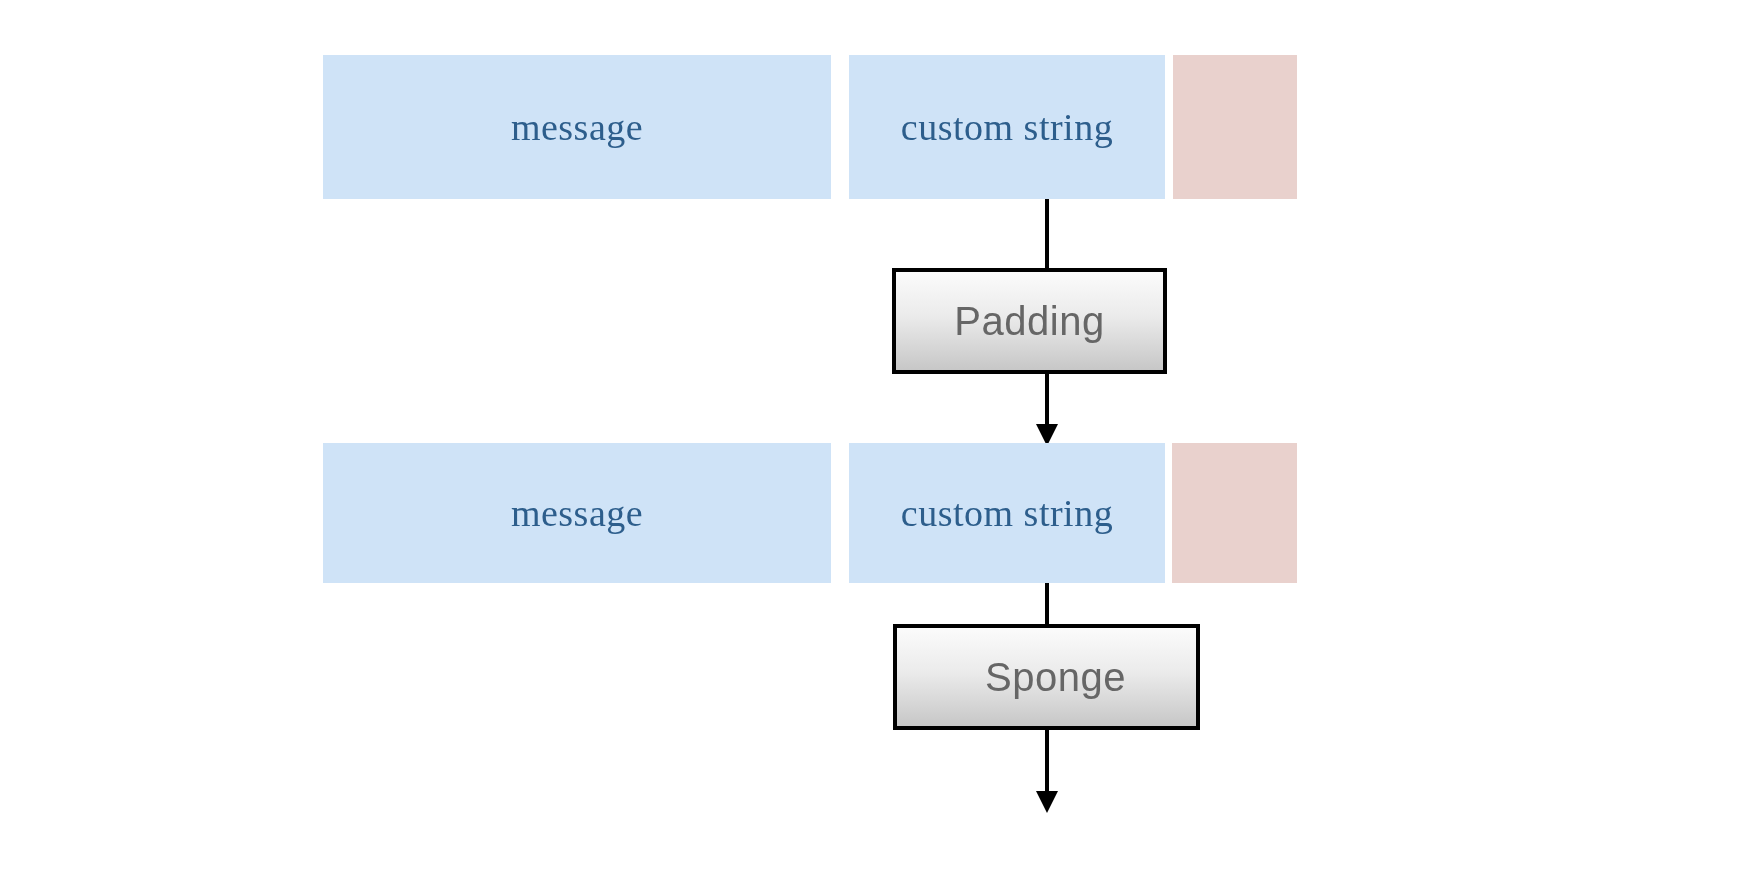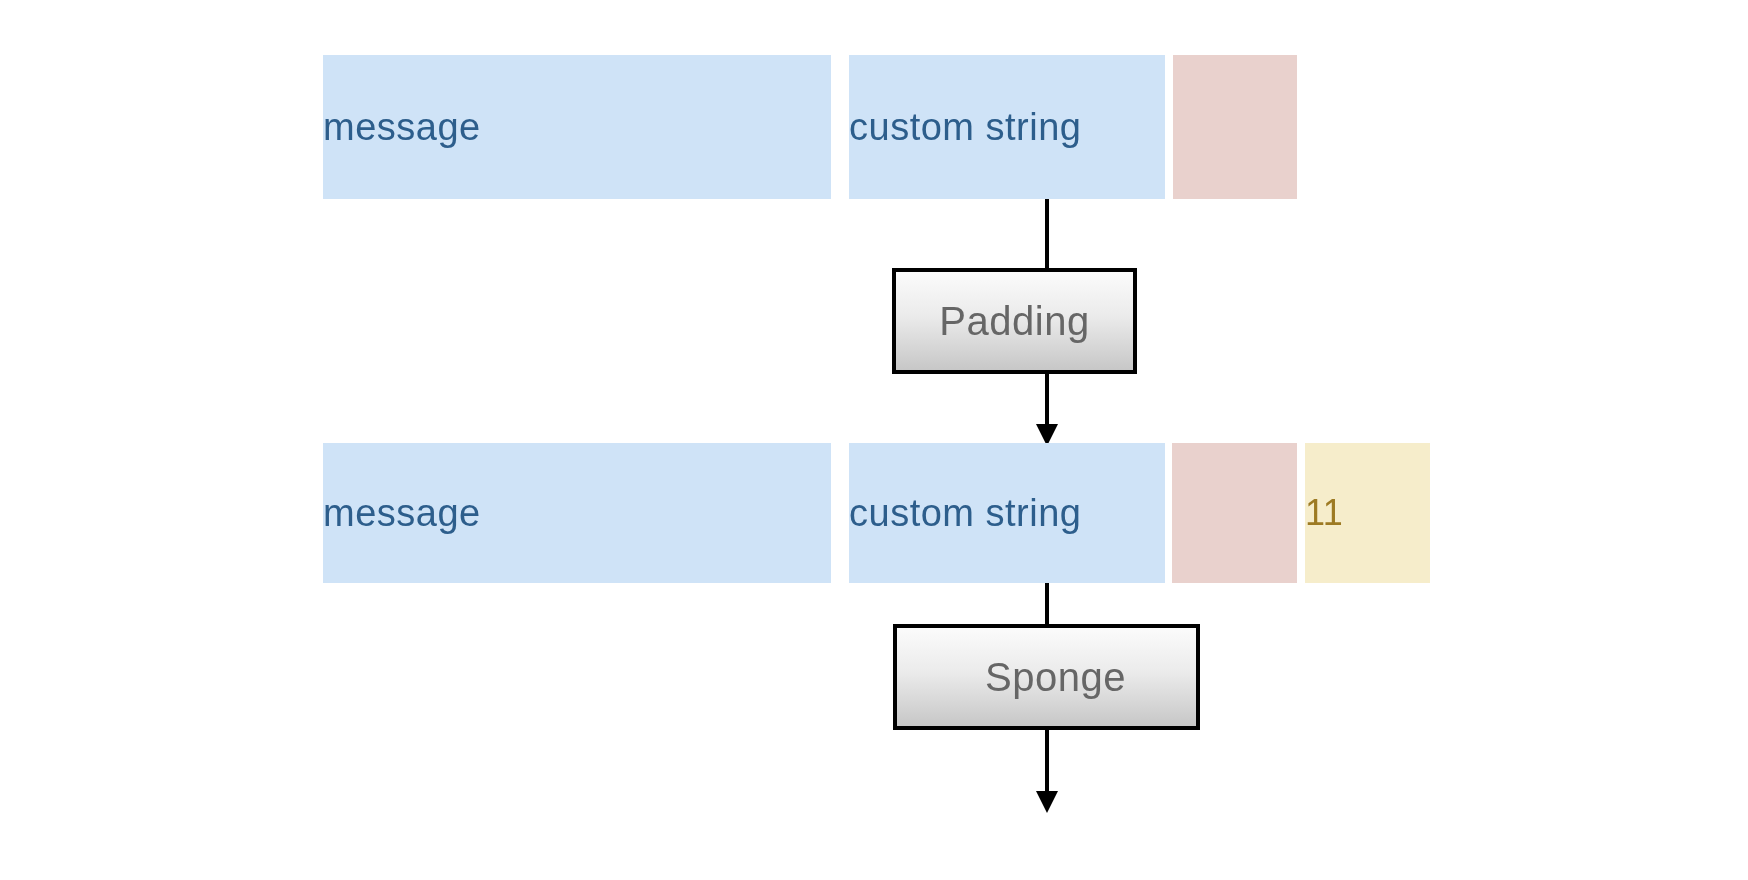--- a/index.html
+++ b/index.html
@@ -24,24 +24,26 @@
     width: 1748px;
     height: 880px;
     background: #ffffff;
     overflow: hidden;
     font-family: "Liberation Sans", sans-serif;
   }
   .block {
     position: absolute;
     display: flex;
     align-items: center;
+    justify-content: center;
     box-sizing: border-box;
     font-size: 38px;
     font-weight: 400;
     letter-spacing: 0.5px;
+    font-family: Liberation Serif, serif;
   }
   .blue {
     background: var(--block-blue);
     color: var(--block-blue-text);
   }
   .pink {
     background: var(--block-pink);
   }
   .yellow {
     background: var(--block-yellow);
@@ -82,37 +84,34 @@
   <div class="block blue" style="left:323px; top:55px; width:508px; height:144px;">
     <span>message</span>
   </div>
   <div class="block blue" style="left:849px; top:55px; width:316px; height:144px;">
     <span>custom string</span>
   </div>
   <div class="block pink" style="left:1173px; top:55px; width:124px; height:144px;"></div>
 
   <div class="vline" style="left:1045px; top:199px; height:69px;"></div>
 
-  <div class="process" style="left:892px; top:268px; width:245px; height:106px;">
+  <div class="process" style="left:892px; top:268px; width:275px; height:106px;">
     <span>Padding</span>
   </div>
 
   <div class="vline" style="left:1045px; top:374px; height:50px;"></div>
   <div class="arrowhead" style="left:1036px; top:424px;"></div>
 
   <div class="block blue" style="left:323px; top:443px; width:508px; height:140px;">
     <span>message</span>
   </div>
   <div class="block blue" style="left:849px; top:443px; width:316px; height:140px;">
     <span>custom string</span>
   </div>
   <div class="block pink" style="left:1172px; top:443px; width:125px; height:140px;"></div>
-  <div class="block yellow" style="left:1305px; top:443px; width:125px; height:140px;">
-    <span>11</span>
-  </div>
 
   <div class="vline" style="left:1045px; top:583px; height:41px;"></div>
 
   <div class="process" style="left:893px; top:624px; width:307px; height:106px;padding-left:18px;">
     <span>Sponge</span>
   </div>
 
   <div class="vline" style="left:1045px; top:730px; height:61px;"></div>
   <div class="arrowhead" style="left:1036px; top:791px;"></div>
 

